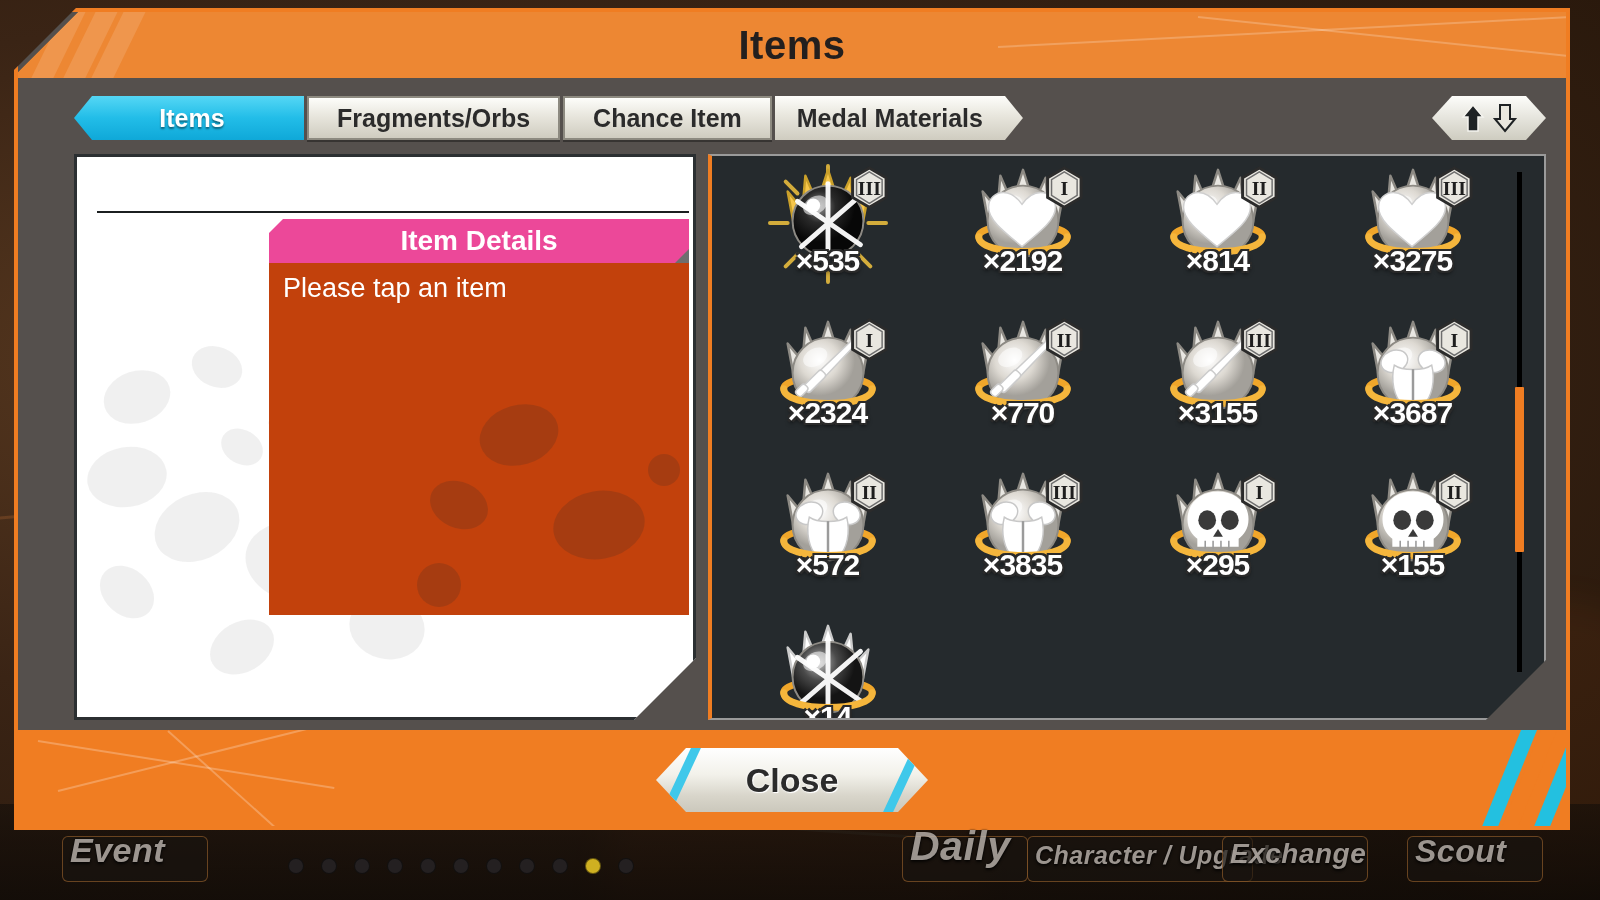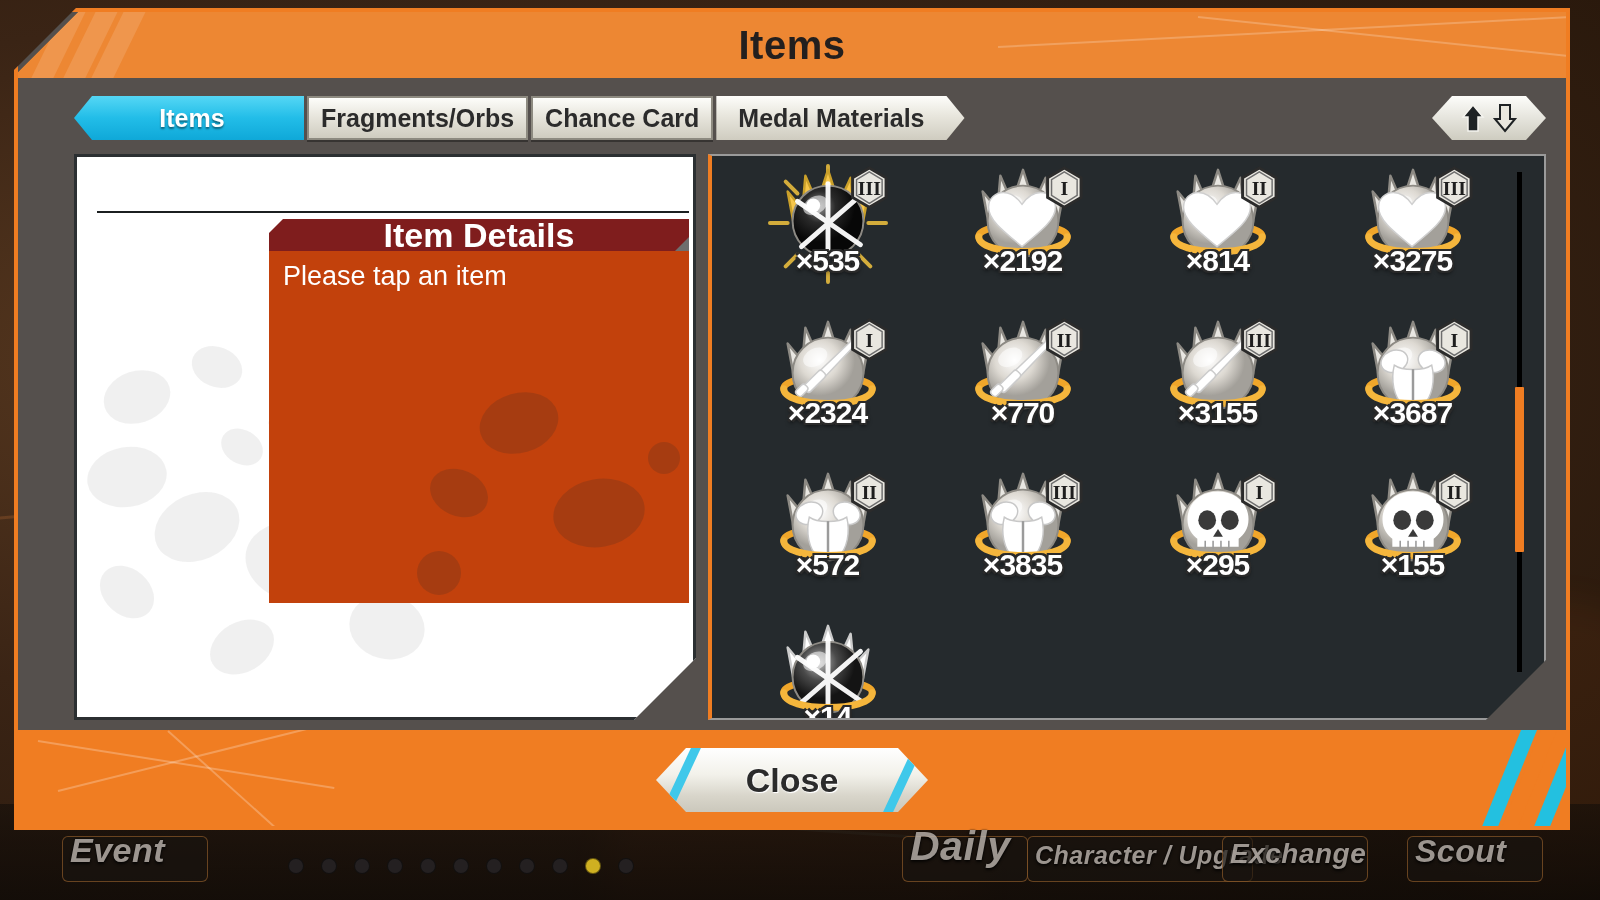--- a/index.html
+++ b/index.html
@@ -98,21 +98,21 @@
   #body-area {
     position:absolute; left:0; right:0; top:66px; bottom:96px;
     background: #55504d;
   }
 
   
   #tabrow { position:absolute; left:56px; top: 18px; height: 44px; display:flex; align-items:center; }
   .tab {
     height: 44px; display:flex; align-items:center; justify-content:center;
     font-size: 25px; font-weight: bold;
-    padding: 0 12px;
+    padding: 0 28px;
     margin-right: 3px;
     color: #2b2b2b;
     background: linear-gradient(180deg,#fdfdfa 0%, #e8e6dd 45%, #cfccc0 100%);
     border: 2px solid #8d8a80;
     box-shadow: 0 2px 0 rgba(0,0,0,.35);
     cursor: pointer;
     white-space: nowrap;
   }
   .tab.first {
     clip-path: polygon(18px 0, 100% 0, 100% 100%, 18px 100%, 0 50%);
@@ -173,23 +173,23 @@
     overflow:hidden;
   }
   #wm { position:absolute; left:-10px; bottom:-30px; width: 480px; height: 420px; opacity:.5; }
   #lp-rule {
     position:absolute; left: 20px; right: 4px; top: 54px; height: 2px; background: #1b1f20;
   }
   #detail-box {
     position:absolute; left: 192px; top: 62px; width: 420px; height: 392px;
   }
   #detail-head {
-    height: 32px; background: #7f1d1d;
+    height: 44px; background: #ec4899;
     clip-path: polygon(14px 0, 100% 0, 100% 100%, 0 100%, 0 14px);
-    color:#fff; font-size: 34px; font-weight:bold;
+    color:#fff; font-size: 28px; font-weight:bold;
     display:flex; align-items:center; justify-content:center;
     position:relative;
   }
   #detail-head::after{
     content:""; position:absolute; right:0; bottom:-0px; width:0;height:0;
     border-left: 14px solid transparent; border-bottom: 14px solid #6e6e6e;
   }
   #detail-body {
     height: 352px; background: #c2410c;
     padding: 10px 14px; color:#fff; font-size: 27px;
@@ -317,21 +317,21 @@
     <div id="body-area">
 
       <div id="tabrow">
           <div class="tab first">
             <span>Items</span>
           </div>
           <div class="tab">
             <span>Fragments/Orbs</span>
           </div>
           <div class="tab">
-            <span>Chance Card</span>
+            <span>Chance Item</span>
           </div>
           <div class="tab last">
             <span>Medal Materials</span>
           </div>
         </div>
 
 
       <div id="sort-btn">
         <svg width="26" height="30" viewBox="0 0 26 30">
           <path d="M13 2 L23 14 L18 14 L18 28 L8 28 L8 14 L3 14 Z" fill="#1e2224" stroke="#f4f3ee" stroke-width="1.5"></path>

